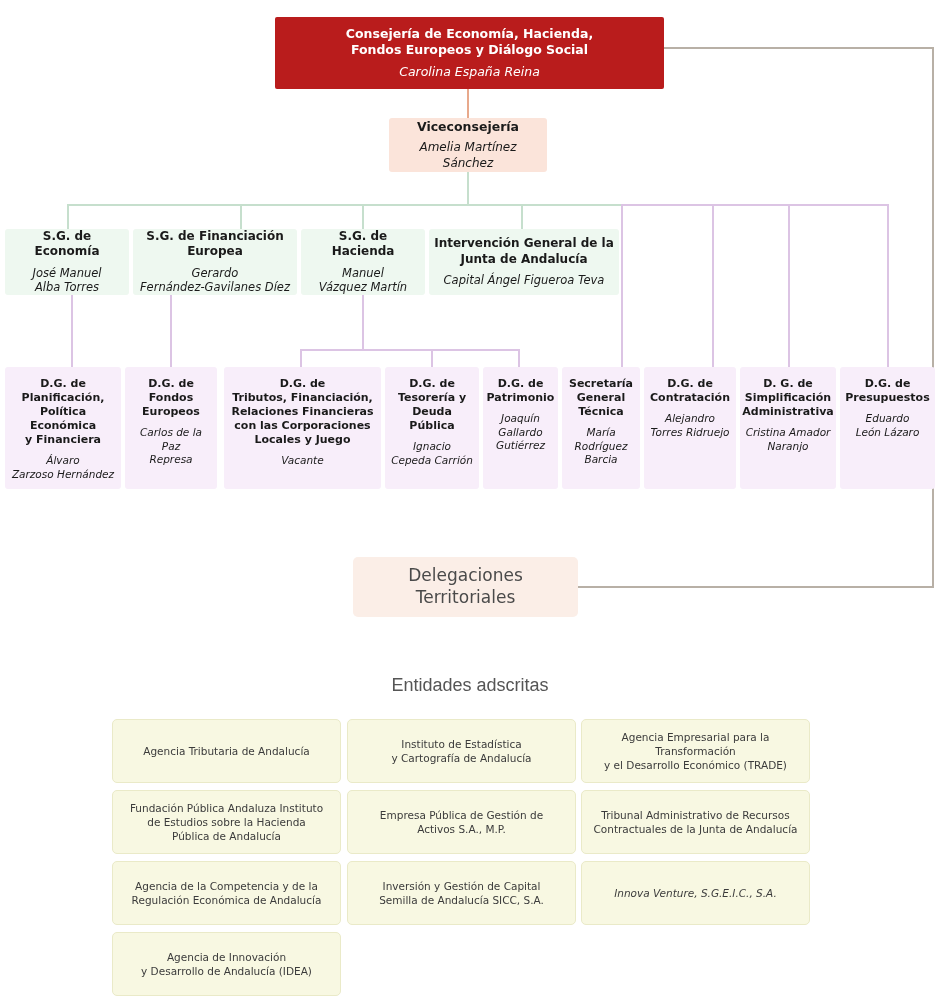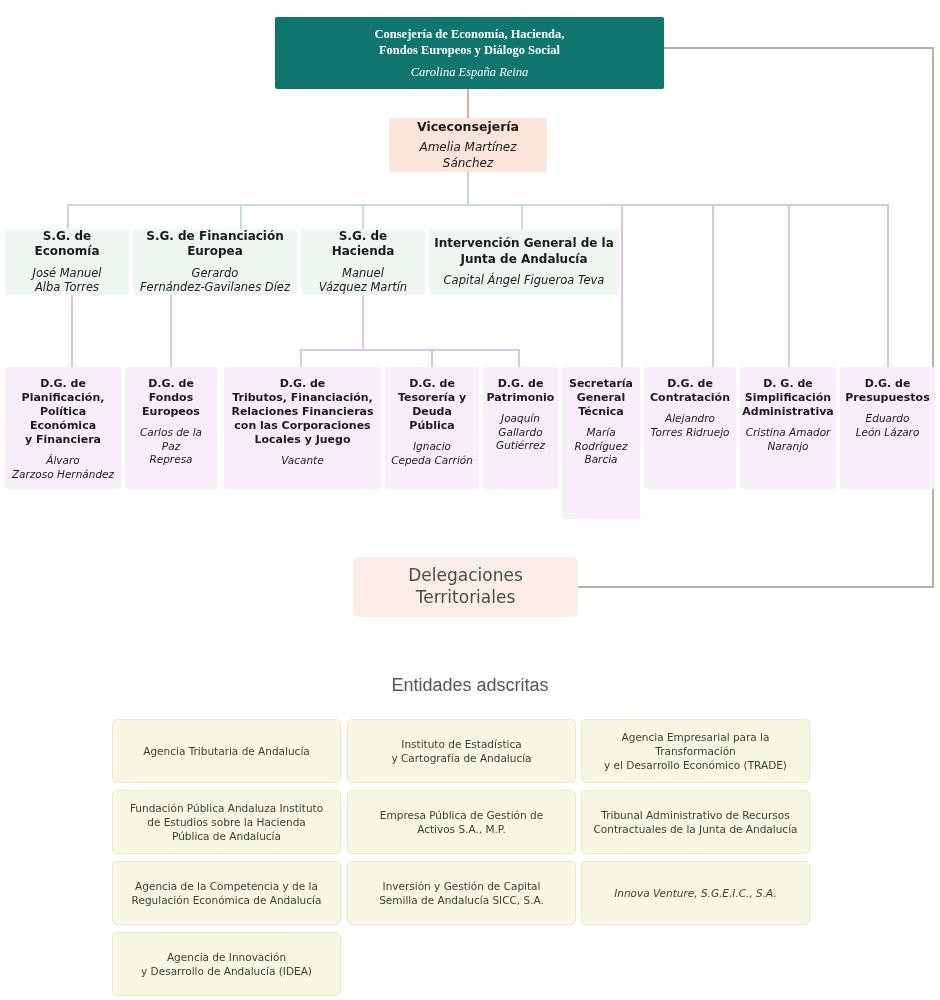--- a/index.html
+++ b/index.html
@@ -34,24 +34,23 @@
   .node .t {
     font-weight: bold;
   }
   .node .p {
     font-style: italic;
     font-weight: normal;
   }
 
   
   .n-consejeria {
-    background: #0f766e;
+    background: #b91c1c;
     color: #ffffff;
     border-radius: 2px;
-    font-family: Liberation Serif, serif;
   }
   .n-consejeria .t { font-size: 12.5px; }
   .n-consejeria .p { font-size: 12.5px; margin-top: 6px; }
 
   
   .n-vice {
     background: #fbe4da;
     color: #1a1a1a;
   }
   .n-vice .t { font-size: 12.5px; }
@@ -220,21 +219,21 @@
   </div>
 
   <div class="node n-dg" style="left:483px; top:367px; width:75px; height:122px;">
     <div class="t" style="white-space:pre-line;">D.G. de
 Patrimonio</div>
     <div class="p" style="white-space:pre-line;">Joaquín
 Gallardo
 Gutiérrez</div>
   </div>
 
-  <div class="node n-dg" style="left:562px; top:367px; width:78px; height:152px;">
+  <div class="node n-dg" style="left:562px; top:367px; width:78px; height:122px;">
     <div class="t" style="white-space:pre-line;">Secretaría
 General
 Técnica</div>
     <div class="p" style="white-space:pre-line;">María
 Rodríguez
 Barcia</div>
   </div>
 
   <div class="node n-dg" style="left:644px; top:367px; width:92px; height:122px;">
     <div class="t" style="white-space:pre-line;">D.G. de

